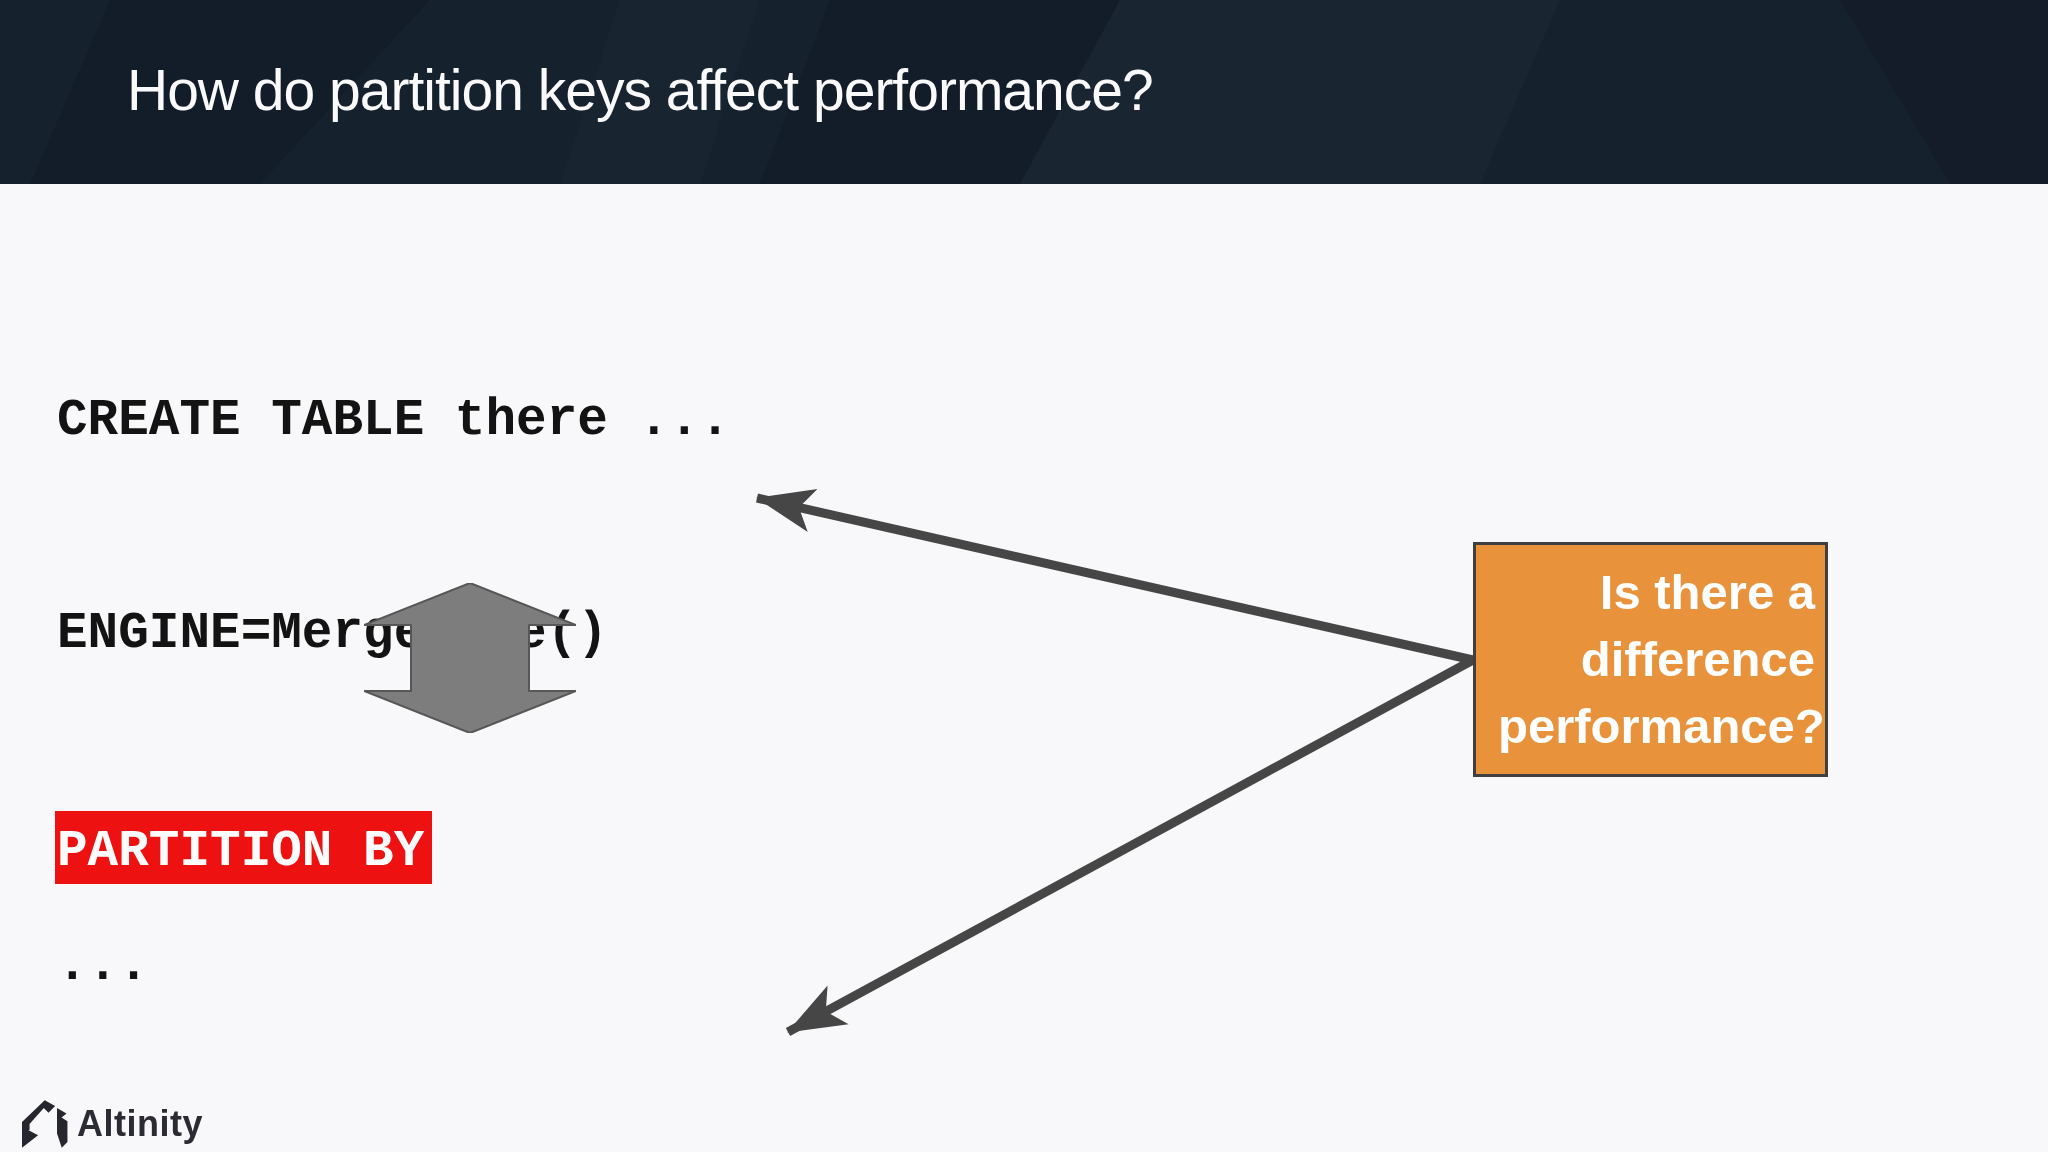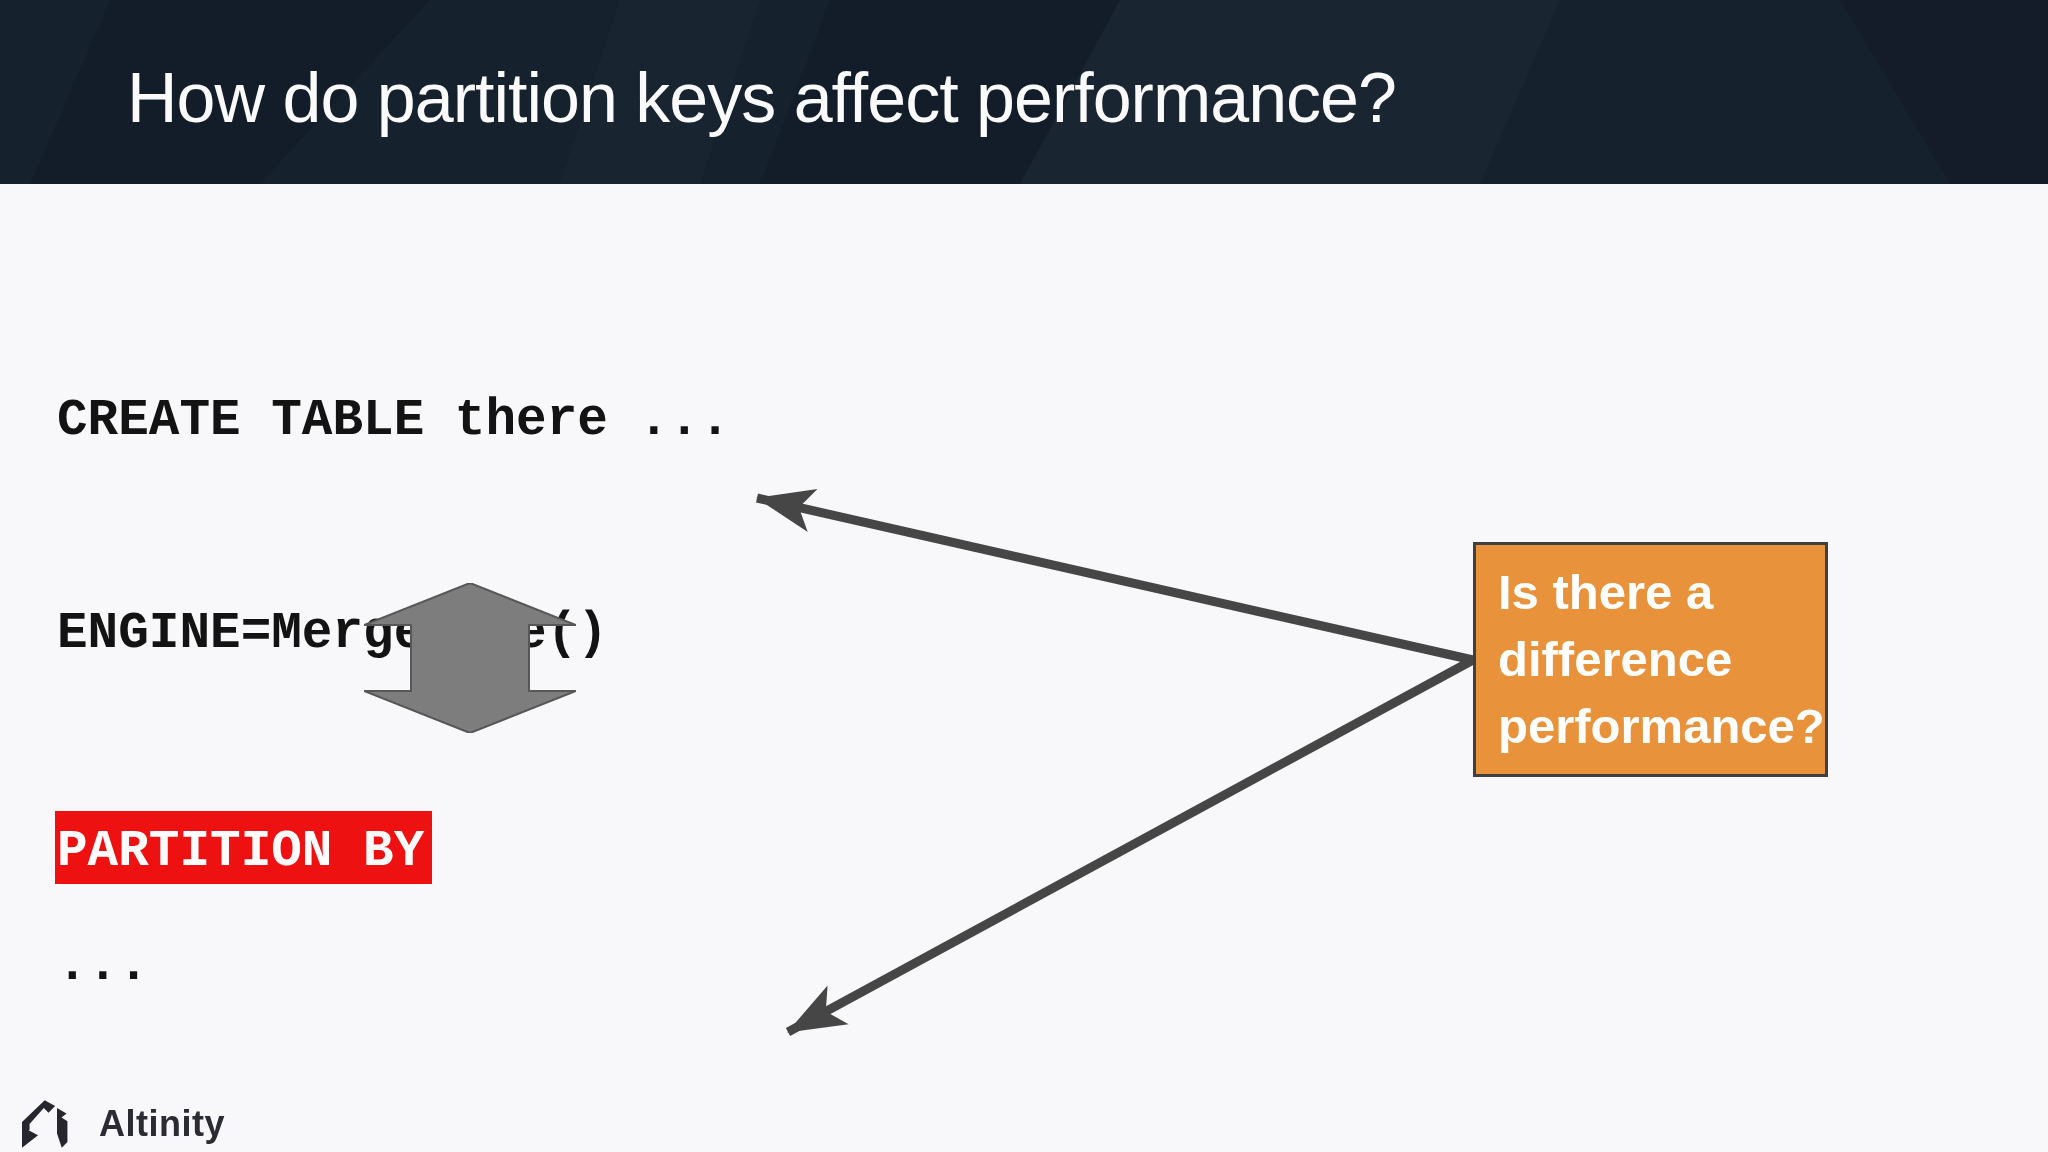--- a/index.html
+++ b/index.html
@@ -5,21 +5,21 @@
   html,body{margin:0;padding:0;background:#222;}
   .slide{
     position:relative;width:2048px;height:1152px;overflow:hidden;
     background:#f8f8fa;font-family:"Liberation Sans",sans-serif;
   }
   
   .header{position:absolute;left:0;top:0;width:2048px;height:184px;background:#16212e;}
   .header-deco{position:absolute;left:0;top:0;}
   .slide-title{
     position:absolute;left:127px;top:58px;
-    font-size:70px;line-height:1.15;font-weight:400;
+    font-size:57px;line-height:1.15;font-weight:400;
     color:#fafafa;letter-spacing:-1px;white-space:nowrap;
   }
   
   .code{
     position:absolute;left:57px;
     font-family:"Liberation Mono","DejaVu Sans Mono",monospace;
     font-weight:bold;font-size:51px;line-height:71px;
     color:#131313;white-space:pre;
   }
   .code-top{top:243px;}
@@ -32,27 +32,27 @@
   }
   
   .swap-arrow{position:absolute;left:364px;top:583px;}
   
   .connectors{position:absolute;left:0;top:0;pointer-events:none;}
   
   .callout{
     position:absolute;left:1473px;top:542px;width:355px;height:235px;
     box-sizing:border-box;background:#e8923c;border:3px solid #3f3f3f;
     padding:14px 10px 0 22px;
-    font-weight:bold;font-size:49px;line-height:67px;color:#ffffff;
+    font-weight:bold;font-size:49px;line-height:67px;color:#ffffff;text-align:right;
   }
   .callout div{white-space:nowrap;}
   
   .brand{
     position:absolute;left:22px;top:1100px;height:48px;
-    display:flex;align-items:center;gap:24px;
+    display:flex;align-items:center;gap:2px;
   }
   .brand-name{
     font-size:36px;font-weight:600;color:#2b2b33;letter-spacing:0.5px;
     font-family:"Liberation Sans",sans-serif;
   }
 </style>
 </head>
 <body>
 
 <div class="slide">

